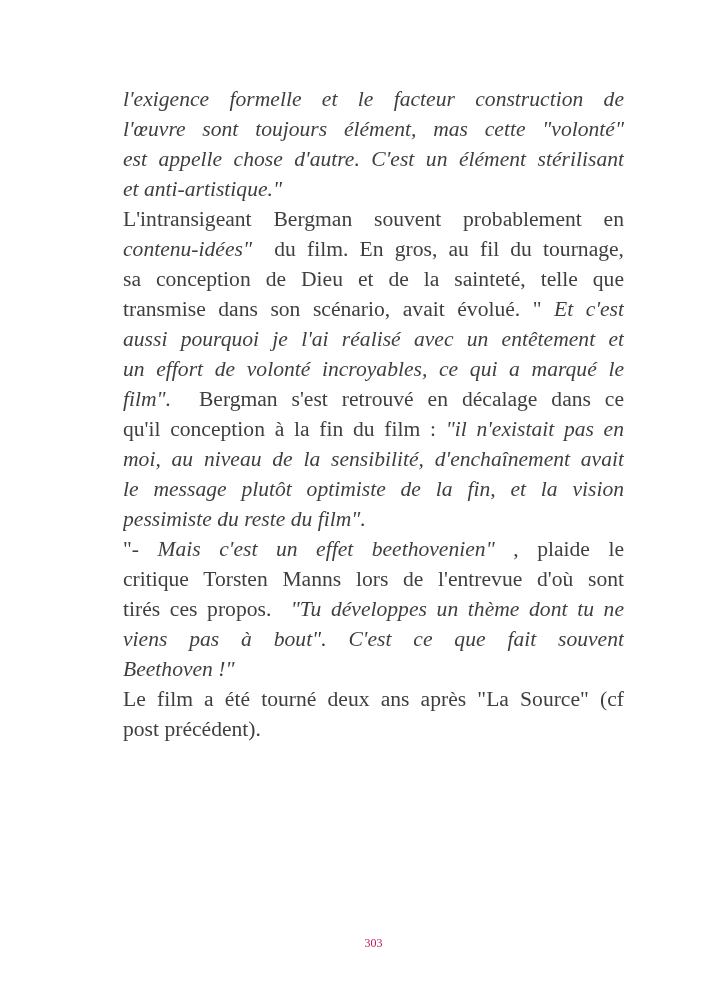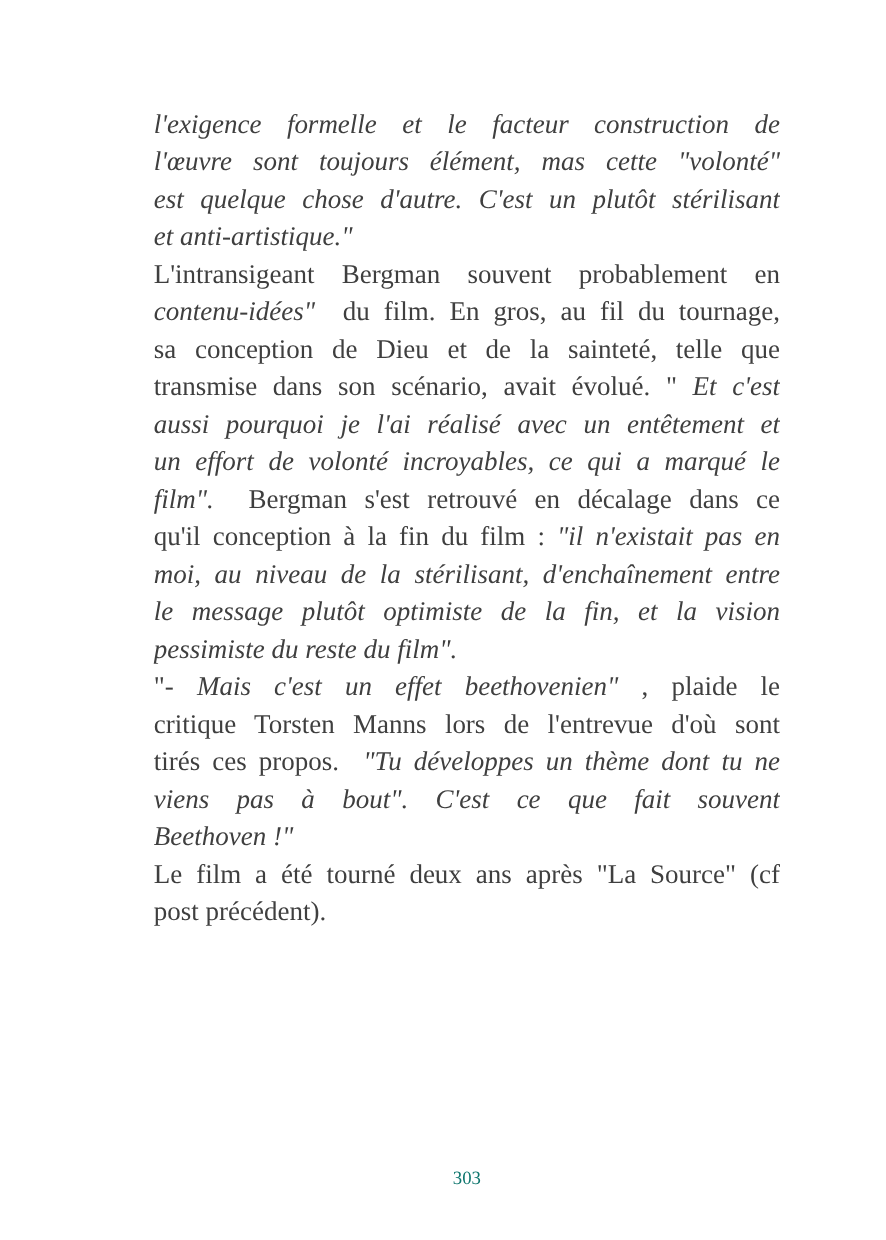--- a/index.html
+++ b/index.html
@@ -42,44 +42,44 @@
   }
   .italic {
     font-style: italic;
   }
   .footer {
     position: absolute;
     top: 936px;
     left: 104px;
     width: 501px;
     text-align: center;
-    font-size: 15px;
+    font-size: 12px;
     line-height: 14px;
-    color: #0f766e;
+    color: #be185d;
     font-family: "Liberation Serif", serif;
   }
 </style>
 </head>
 <body>
 
 <div class="page">
   <div class="textblock" id="textblock">
       <div class="line justify"><span class="italic">l'exigence formelle et le facteur construction de</span></div>
       <div class="line justify"><span class="italic">l'œuvre sont toujours élément, mas cette "volonté"</span></div>
-      <div class="line justify"><span class="italic">est quelque chose d'autre. C'est un plutôt stérilisant</span></div>
+      <div class="line justify"><span class="italic">est appelle chose d'autre. C'est un élément stérilisant</span></div>
       <div class="line"><span class="italic">et anti-artistique."</span></div>
       <div class="line justify"><span>L'intransigeant Bergman souvent probablement en</span></div>
       <div class="line justify"><span class="italic">contenu-idées"</span><span>&nbsp; du film. En gros, au fil du tournage,</span></div>
       <div class="line justify"><span>sa conception de Dieu et de la sainteté, telle que</span></div>
       <div class="line justify"><span>transmise dans son scénario, avait évolué. " </span><span class="italic">Et c'est</span></div>
       <div class="line justify"><span class="italic">aussi pourquoi je l'ai réalisé avec un entêtement et</span></div>
       <div class="line justify"><span class="italic">un effort de volonté incroyables, ce qui a marqué le</span></div>
       <div class="line justify"><span class="italic">film".&nbsp;</span><span> Bergman s'est retrouvé en décalage dans ce</span></div>
       <div class="line justify"><span>qu'il conception à la fin du film : </span><span class="italic">"il n'existait pas en</span></div>
-      <div class="line justify"><span class="italic">moi, au niveau de la stérilisant, d'enchaînement entre</span></div>
+      <div class="line justify"><span class="italic">moi, au niveau de la sensibilité, d'enchaînement avait</span></div>
       <div class="line justify"><span class="italic">le message plutôt optimiste de la fin, et la vision</span></div>
       <div class="line"><span class="italic">pessimiste du reste du film".</span></div>
       <div class="line justify"><span>"- </span><span class="italic">Mais c'est un effet beethovenien"</span><span> , plaide le</span></div>
       <div class="line justify"><span>critique Torsten Manns lors de l'entrevue d'où sont</span></div>
       <div class="line justify"><span>tirés ces propos.&nbsp; </span><span class="italic">"Tu développes un thème dont tu ne</span></div>
       <div class="line justify"><span class="italic">viens pas à bout". C'est ce que fait souvent</span></div>
       <div class="line"><span class="italic">Beethoven !"</span></div>
       <div class="line justify"><span>Le film a été tourné deux ans après "La Source" (cf</span></div>
       <div class="line"><span>post précédent).</span></div>
     </div>

